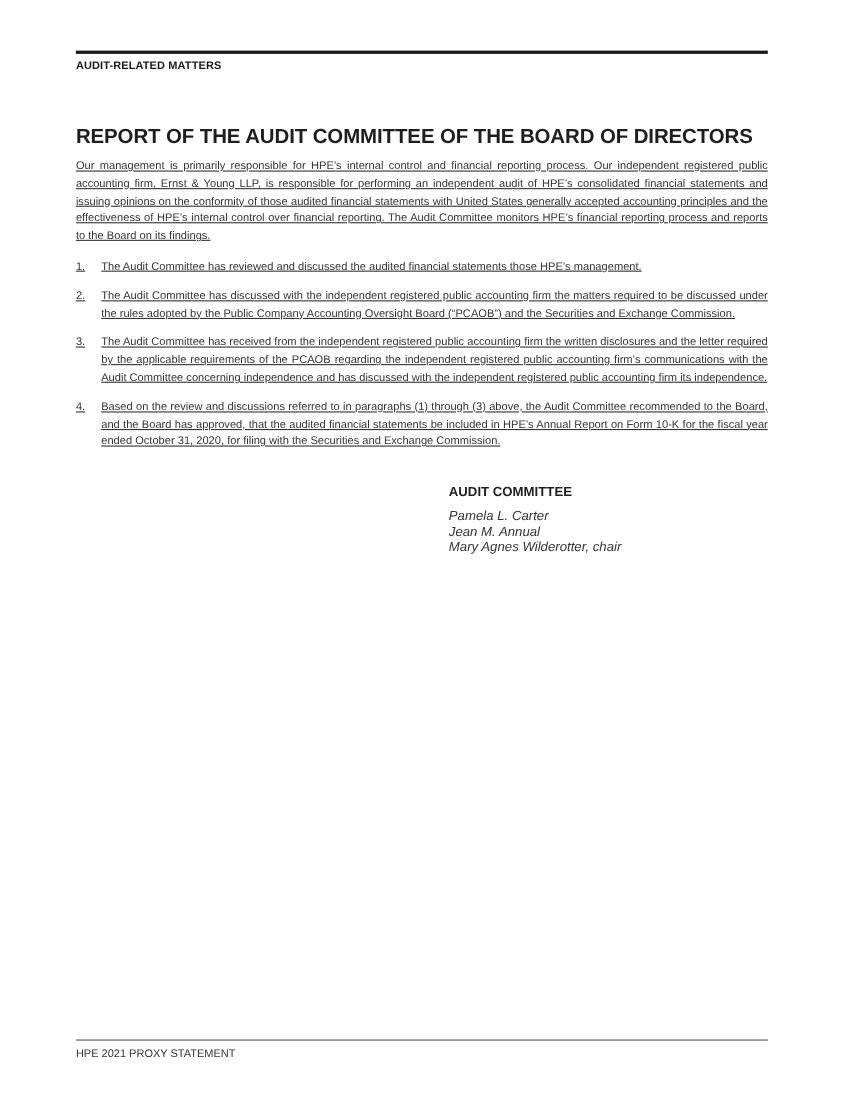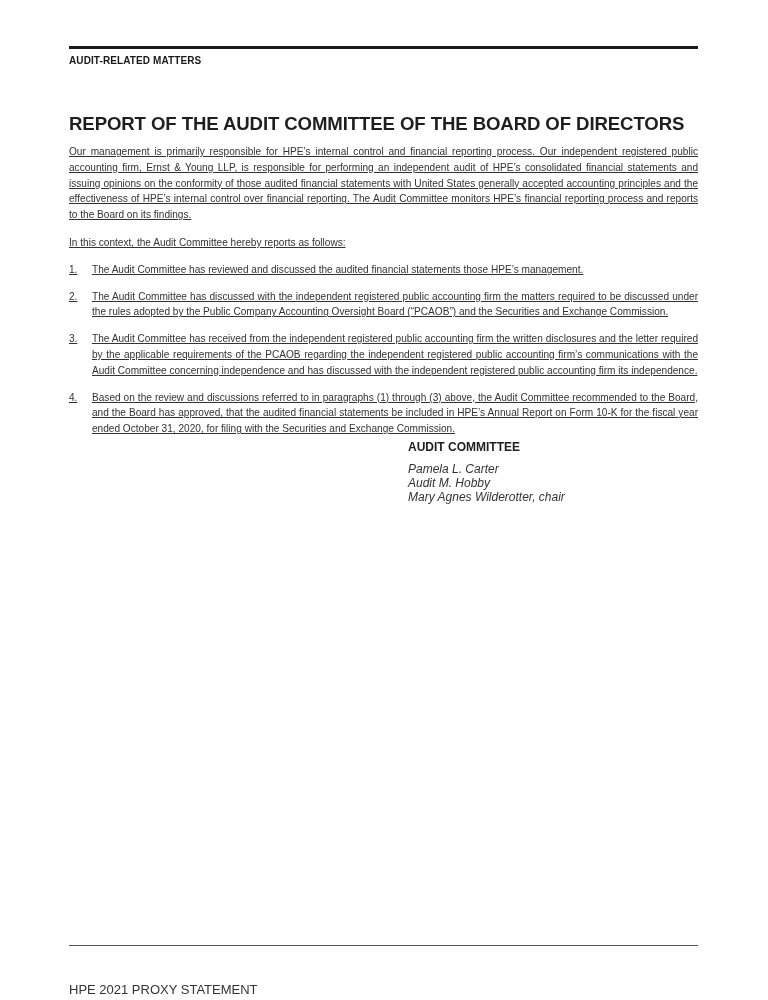--- a/index.html
+++ b/index.html
@@ -15,34 +15,33 @@
     .intro { margin-bottom: 12px !important; }
     .lead { margin-bottom: 11px !important; }
     ol { list-style: none; margin: 0; padding: 0; }
     li { display: flex; margin-bottom: 11px; }
     .num { width: 23px; flex: none; }
     .item-text { flex: 1; text-align: justify; }
     .sig { position: absolute; left: 370px; top: 440px; font-size: 12px; color: #333333; margin-left: 38px; }
     .sig-title { font-weight: bold; color: #1e1e1e; margin-bottom: 8px; }
     .sig-name { line-height: 14px; font-style: italic; }
     .bottom-rule { position: absolute; left: 69px; top: 945px; width: 629px; height: 1px; background: #555555; }
-    .footer-left { position: absolute; left: 69px; top: 982px; font-size: 13px; color: #333333; }
+    .footer-left { position: absolute; left: 69px; top: 953px; font-size: 10px; color: #333333; }
     .footer-right { position: absolute; right: 70px; top: 998px; font-size: 14px; color: #333333; }
   </style>
 </head>
 <body>
 
 <div class="top-rule"></div>
 <div class="section-label">AUDIT-RELATED MATTERS</div>
 
 <h1 class="page-title">REPORT OF THE AUDIT COMMITTEE OF THE BOARD OF DIRECTORS</h1>
 
 <div class="body">
   <p class="intro">Our management is primarily responsible for HPE’s internal control and financial reporting process. Our independent registered public accounting firm, Ernst &amp; Young LLP, is responsible for performing an independent audit of HPE’s consolidated financial statements and issuing opinions on the conformity of those audited financial statements with United States generally accepted accounting principles and the effectiveness of HPE’s internal control over financial reporting. The Audit Committee monitors HPE’s financial reporting process and reports to the Board on its findings.</p>
-  <p class="lead">In this context, the Audit Committee hereby reports as follows:</p>
   <ol>
     <li>
       <span class="num">1.</span>
       <span class="item-text">The Audit Committee has reviewed and discussed the audited financial statements those HPE’s management.</span>
     </li>
     <li>
       <span class="num">2.</span>
       <span class="item-text">The Audit Committee has discussed with the independent registered public accounting firm the matters required to be discussed under the rules adopted by the Public Company Accounting Oversight Board (“PCAOB”) and the Securities and Exchange Commission.</span>
     </li>
     <li>
@@ -52,19 +51,19 @@
     <li>
       <span class="num">4.</span>
       <span class="item-text">Based on the review and discussions referred to in paragraphs (1) through (3) above, the Audit Committee recommended to the Board, and the Board has approved, that the audited financial statements be included in HPE’s Annual Report on Form 10-K for the fiscal year ended October 31, 2020, for filing with the Securities and Exchange Commission.</span>
     </li>
   </ol>
 </div>
 
 <div class="sig">
   <div class="sig-title">AUDIT COMMITTEE</div>
   <div class="sig-name">Pamela L. Carter</div>
-  <div class="sig-name">Audit M. Hobby</div>
+  <div class="sig-name">Jean M. Annual</div>
   <div class="sig-name">Mary Agnes Wilderotter, chair</div>
 </div>
 
 <div class="bottom-rule"></div>
 <div class="footer-left">HPE 2021 PROXY STATEMENT</div>
 <div class="footer-right">97</div>
 
 </body></html>

